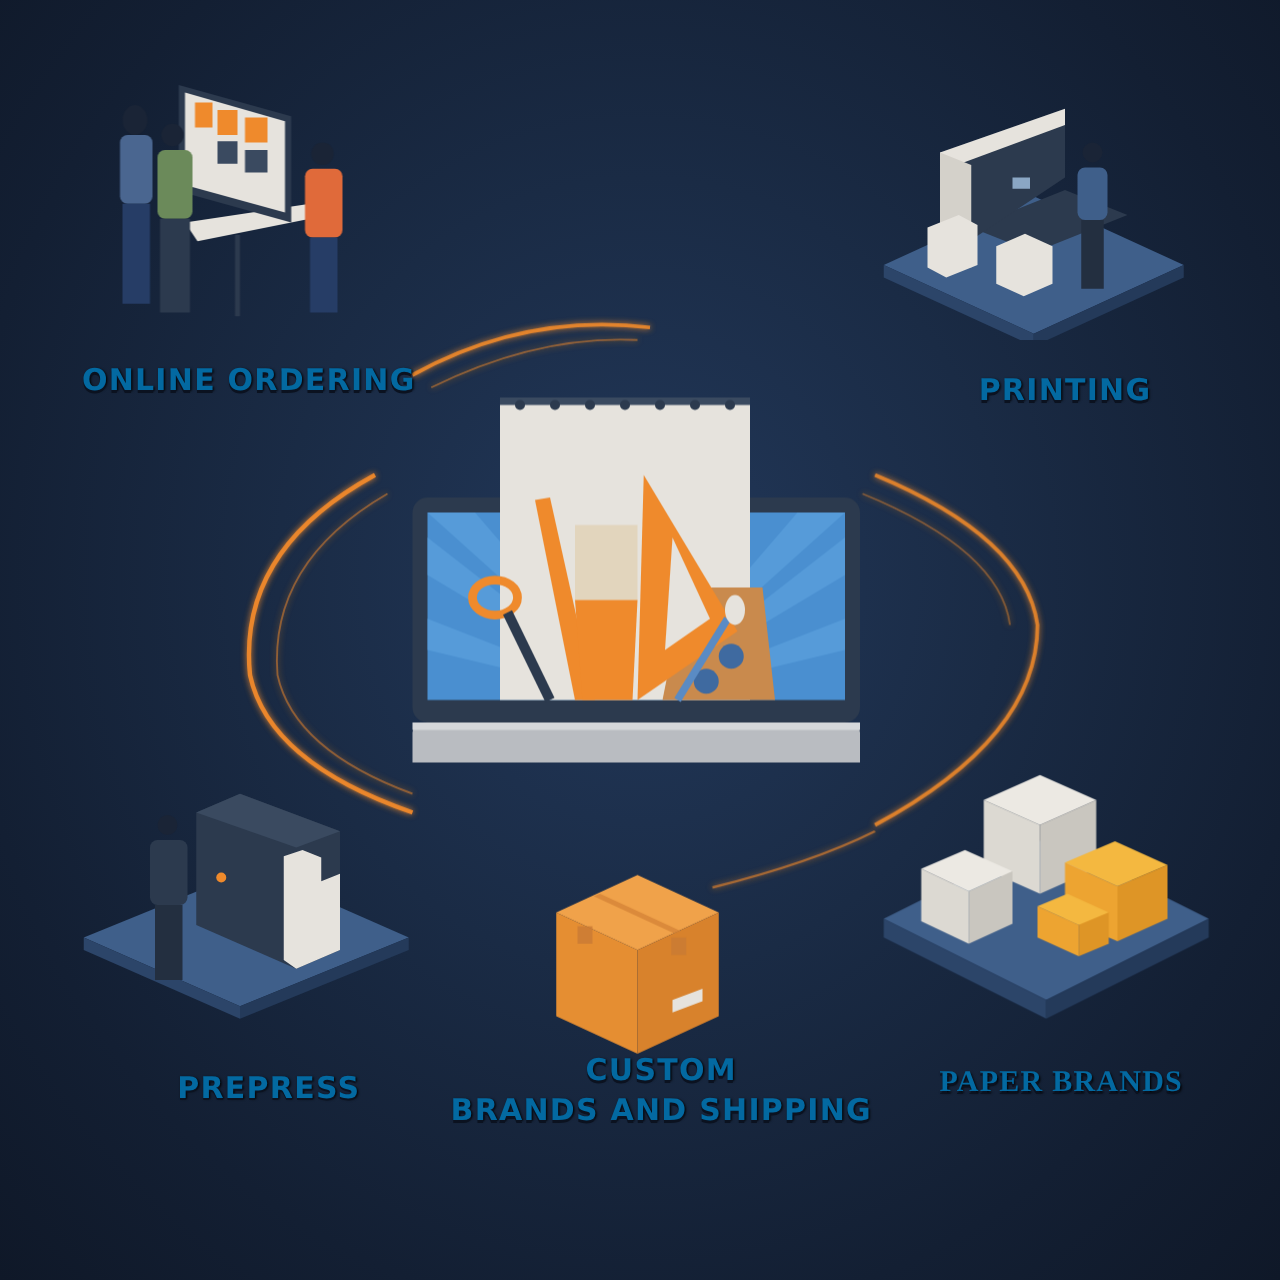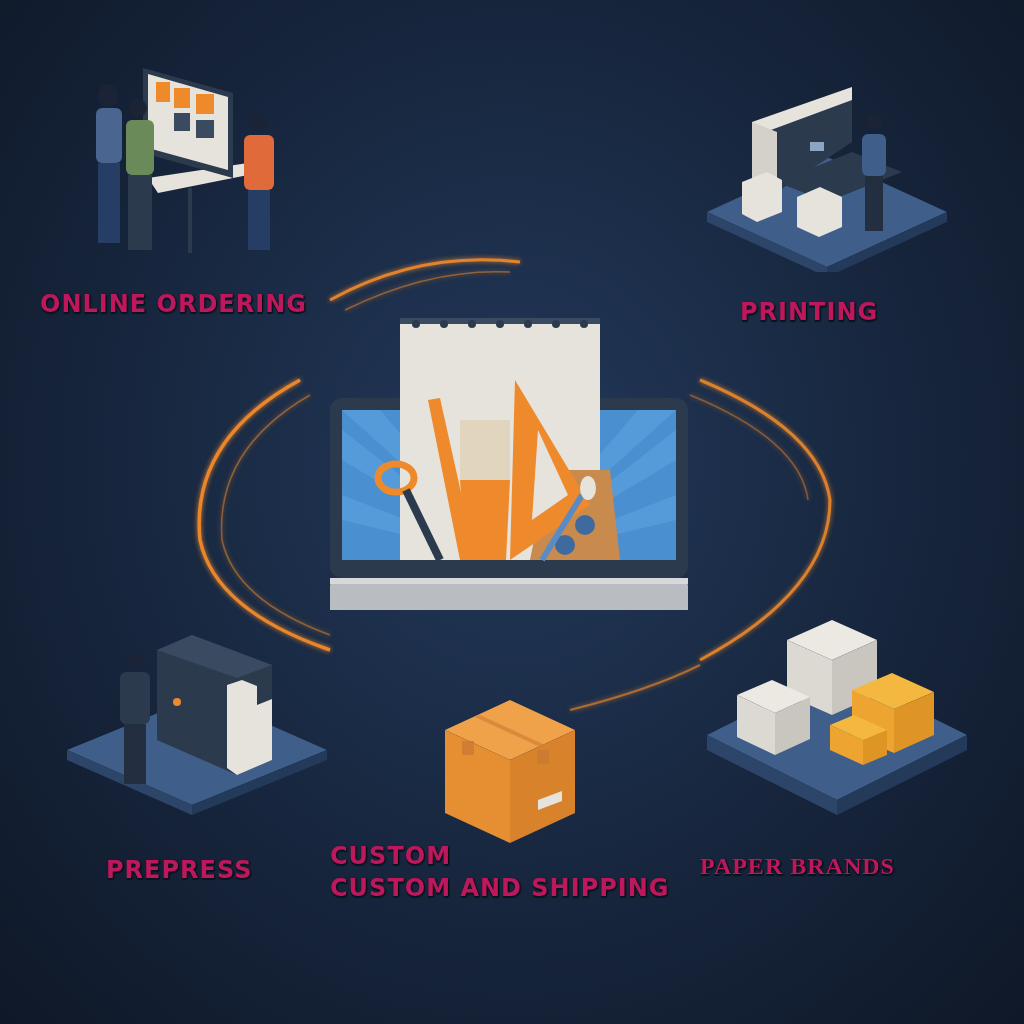--- a/index.html
+++ b/index.html
@@ -3,25 +3,26 @@
 <meta charset="utf-8">
 <style>
   html, body { margin: 0; padding: 0; }
   body {
     width: 1024px; height: 1024px; overflow: hidden; position: relative;
     background: radial-gradient(ellipse at 50% 45%, #22385a 0%, #1a2b45 40%, #131f33 75%, #0f1828 100%);
     font-family: "DejaVu Sans", "Liberation Sans", sans-serif;
   }
   .canvas { position: absolute; inset: 0; }
   .label {
-    position: absolute; color: #be185d; font-weight: bold;
+    position: absolute; color: #0369a1; font-weight: bold;
     font-family: "DejaVu Sans", sans-serif; font-size: 24px; letter-spacing: 1px;
-    line-height: 32px;
+    text-align: center; line-height: 32px;
     text-shadow: 0 2px 0 #0b1220, 1px 1px 2px #000;
     white-space: nowrap;
+    margin-left: 19px;
   }
   .label span { display: block; }
   svg { position: absolute; }
 </style>
 </head>
 <body>
 
 <div class="canvas">
 
   <svg width="1024" height="1024" style="left:0;top:0">
@@ -169,18 +170,18 @@
     <span>ONLINE ORDERING</span>
   </div>
   <div class="label" style="left:740px;top:296px;width:186px;">
     <span>PRINTING</span>
   </div>
   <div class="label" style="left:106px;top:854px;width:180px;">
     <span>PREPRESS</span>
   </div>
   <div class="label" style="left:330px;top:840px;width:360px;">
     <span>CUSTOM</span>
-    <span>CUSTOM AND SHIPPING</span>
+    <span>BRANDS AND SHIPPING</span>
   </div>
   <div class="label" style="left:700px;top:850px;width:260px;font-family:Liberation Serif, serif;">
     <span>PAPER BRANDS</span>
   </div>
 </div>
 
 </body></html>

